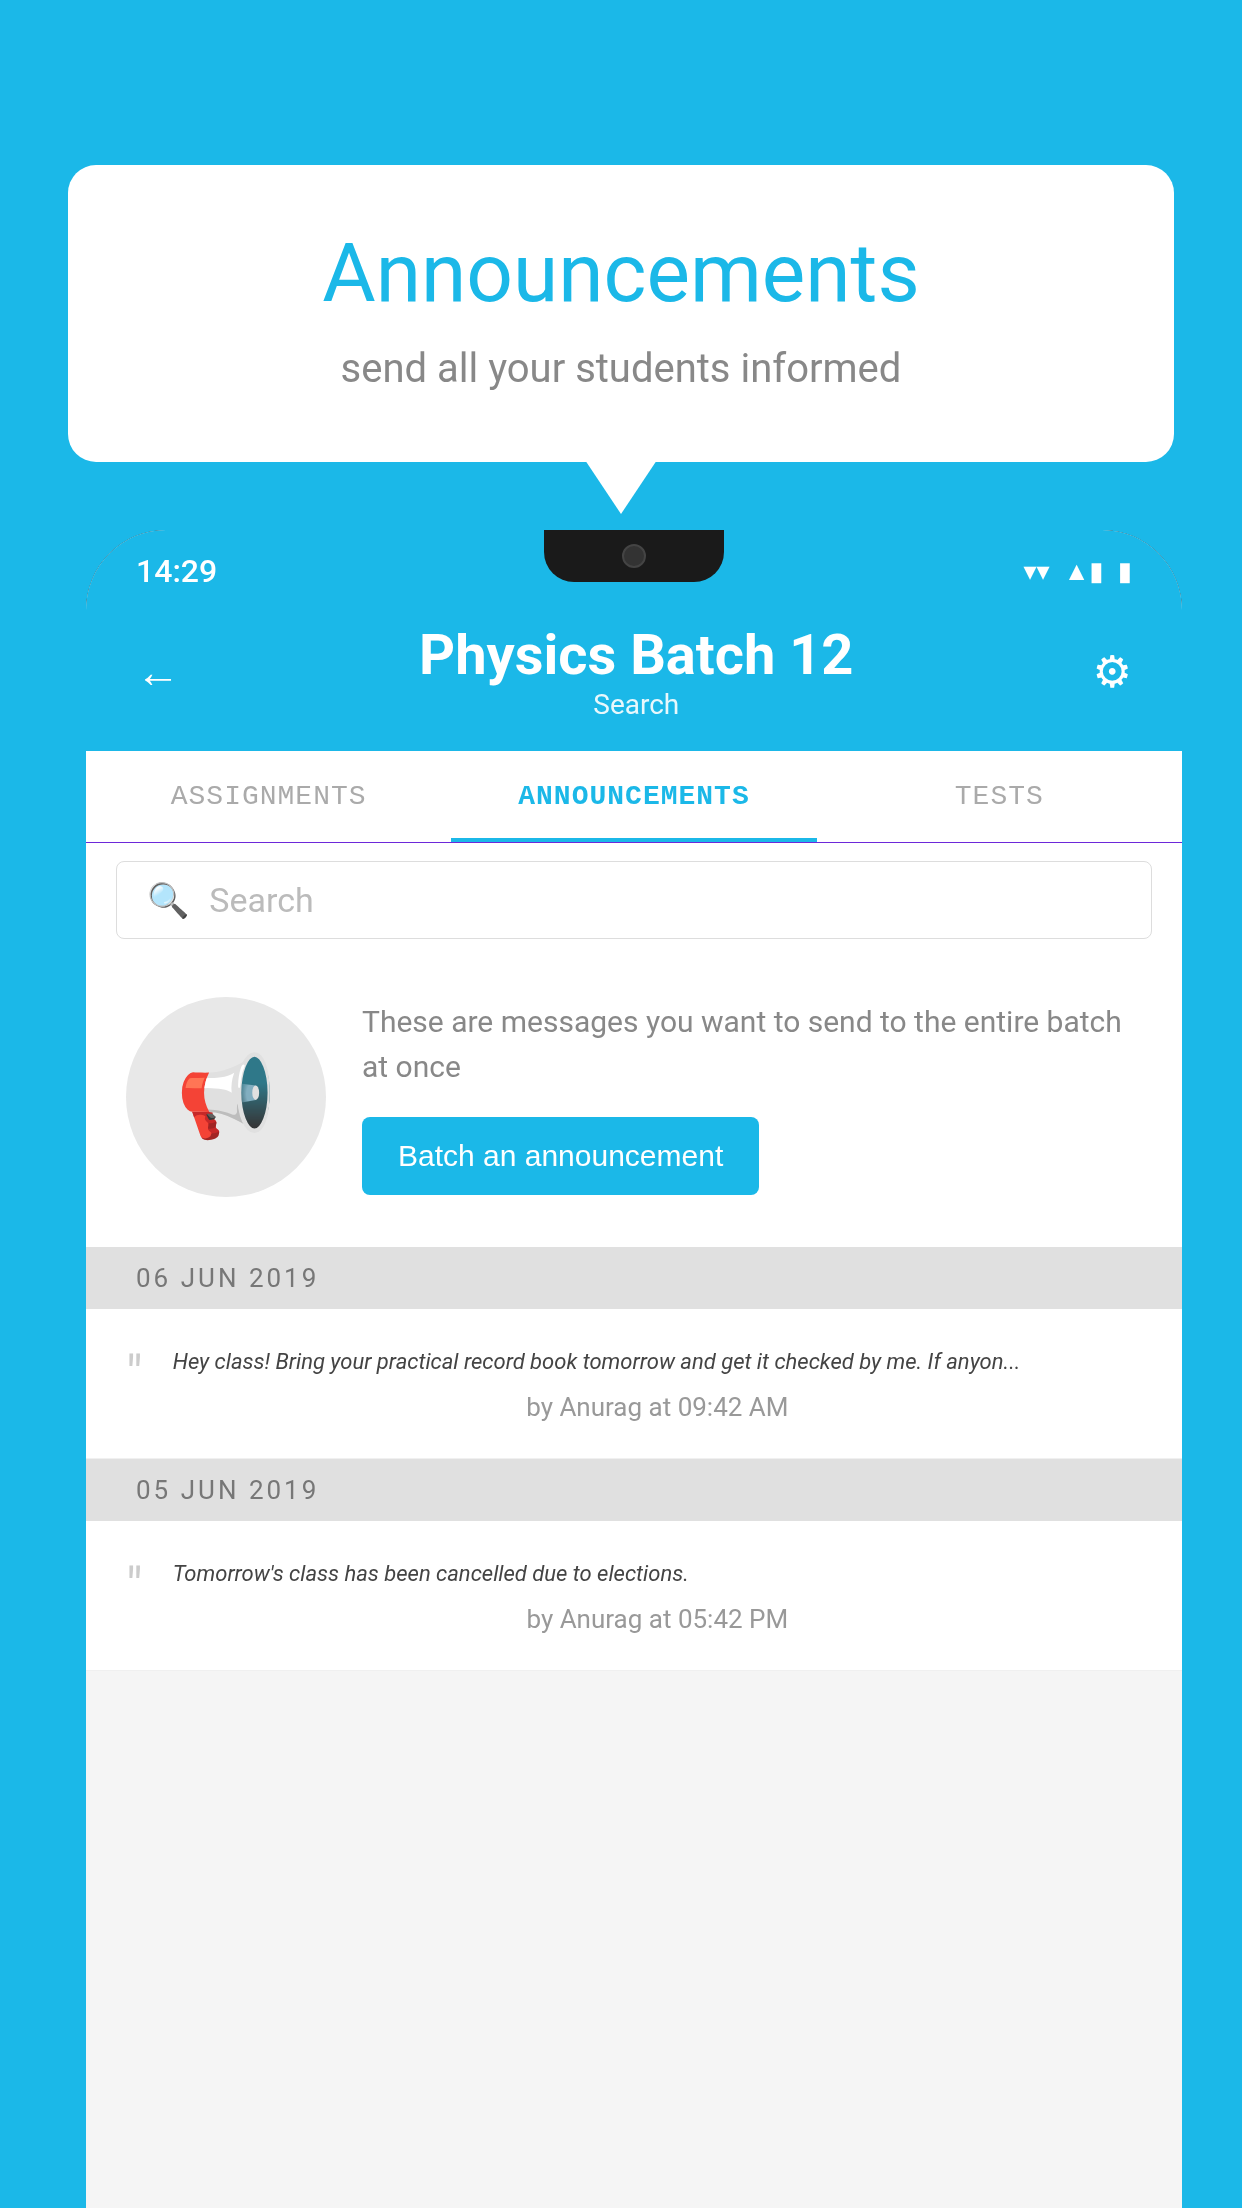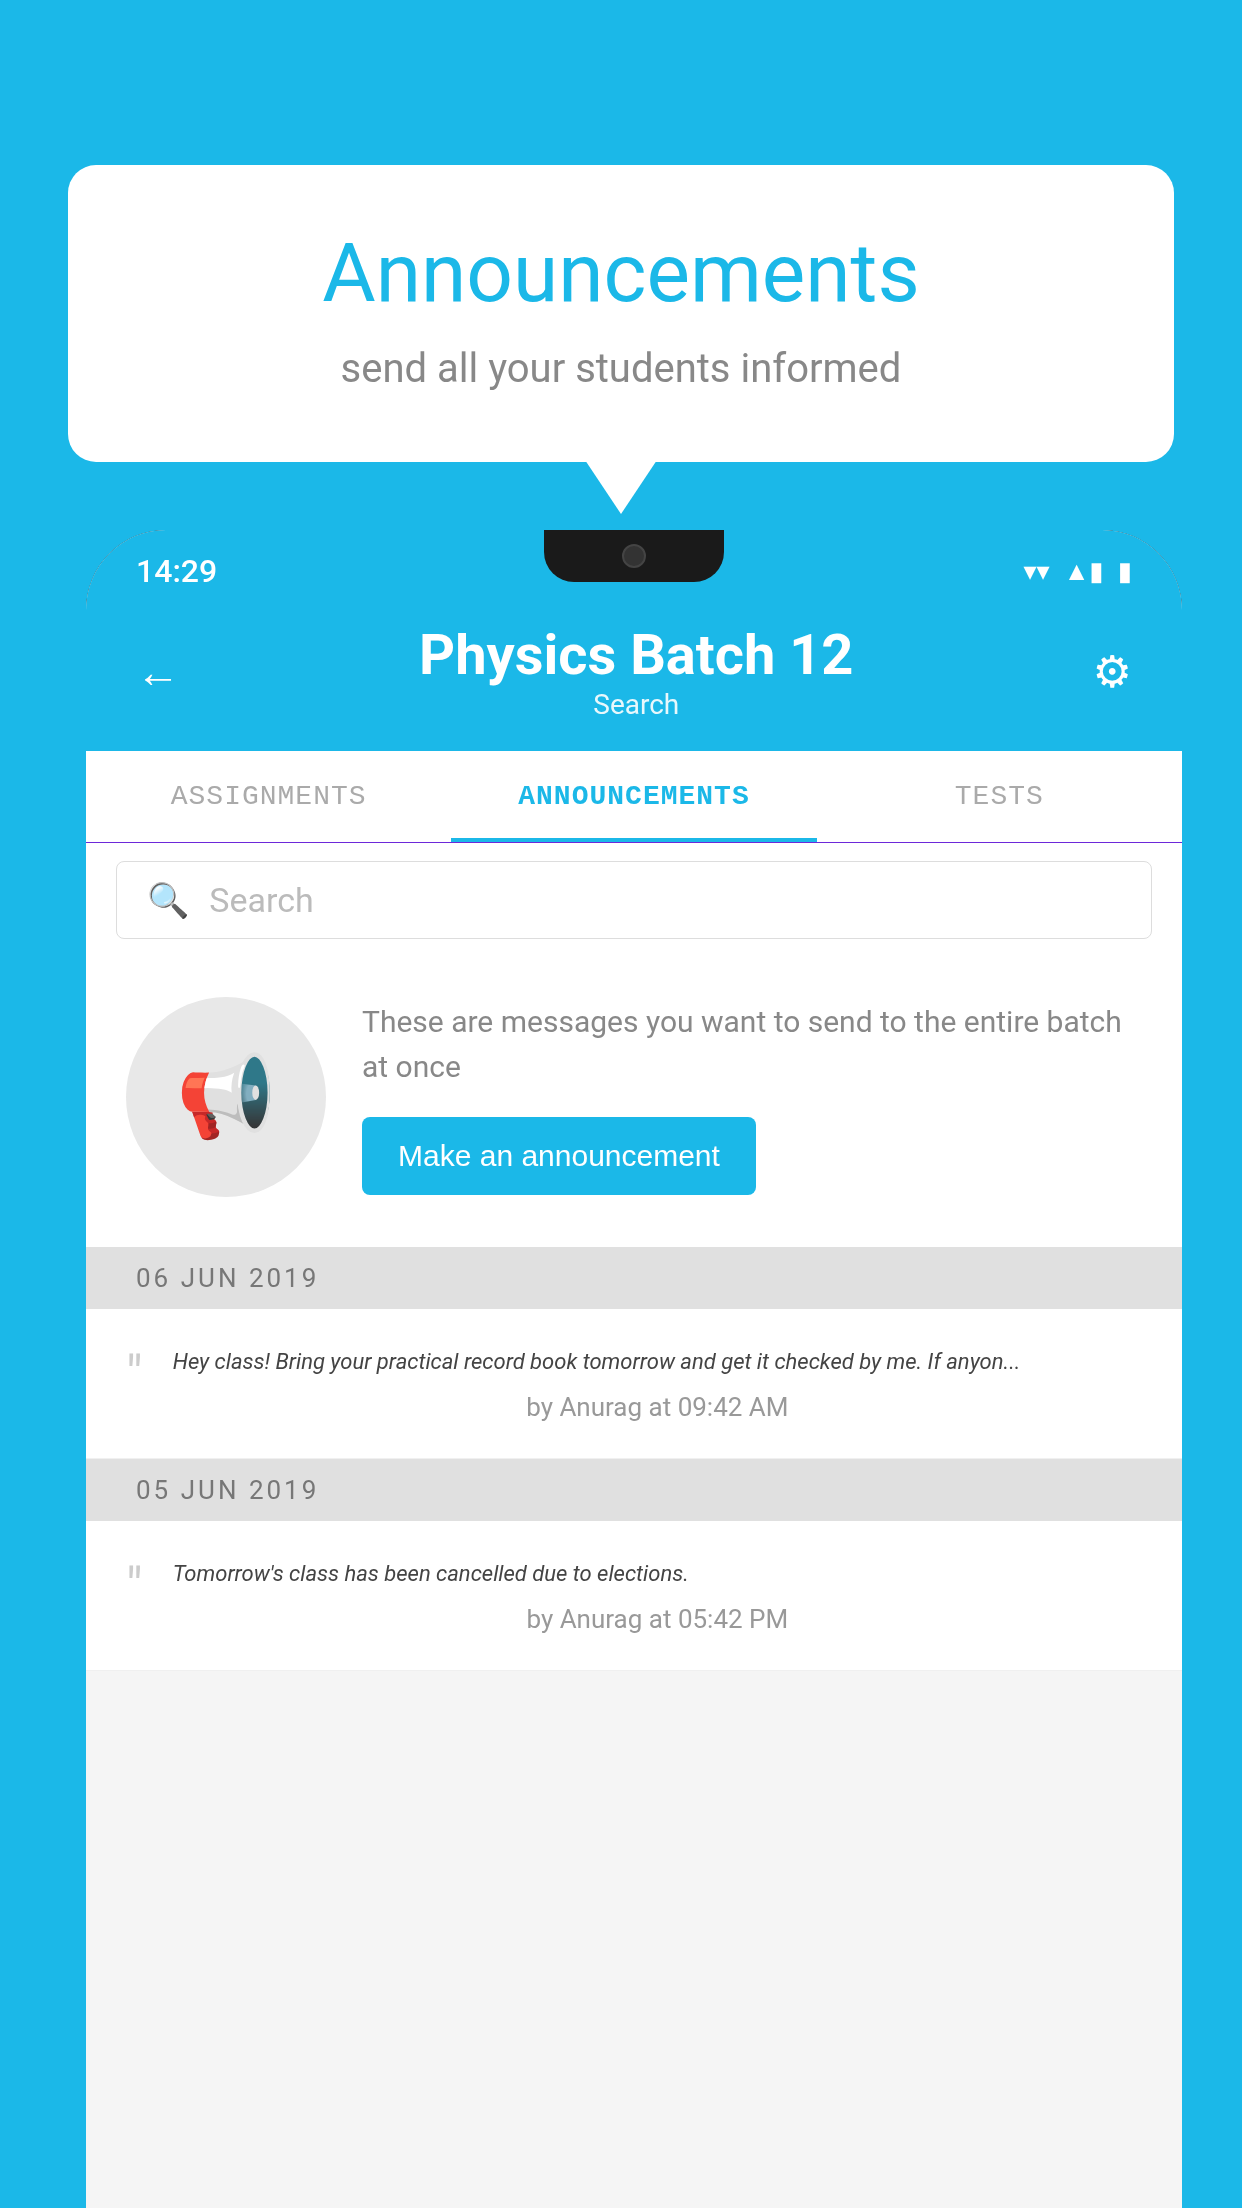--- a/index.html
+++ b/index.html
@@ -401,21 +401,21 @@
             <span class="search-placeholder">Search</span>
           </div>
         </div>
 
         <div class="promo-card">
           <div class="megaphone-circle">
             <span class="megaphone-icon">📢</span>
           </div>
           <div class="promo-text-block">
             <div class="promo-description">These are messages you want to send to the entire batch at once</div>
-            <button class="make-announcement-btn">Make an announcement</button>
+            <button class="make-announcement-btn">Batch an announcement</button>
           </div>
         </div>
 
         <div class="date-separator">
           <span class="date-text">06  JUN  2019</span>
         </div>
         <div class="message-item">
           <span class="quote-icon">"</span>
           <div class="message-body">
             <div class="message-text">Hey class! Bring your practical record book tomorrow and get it checked by me. If anyon...</div>

